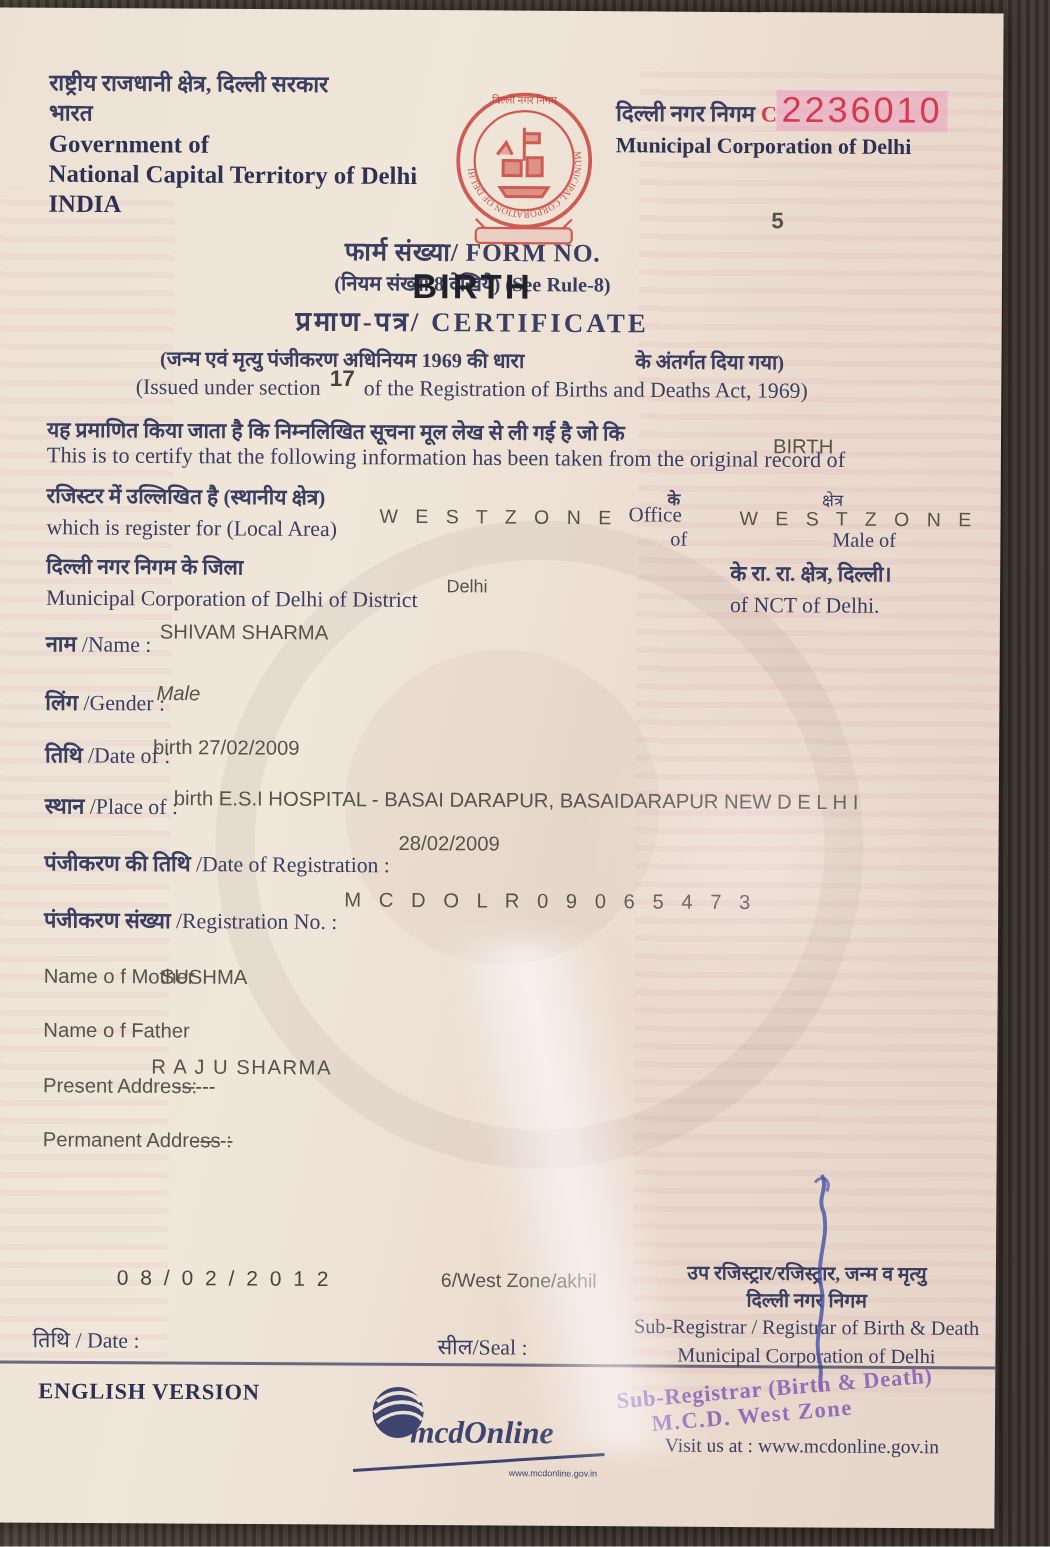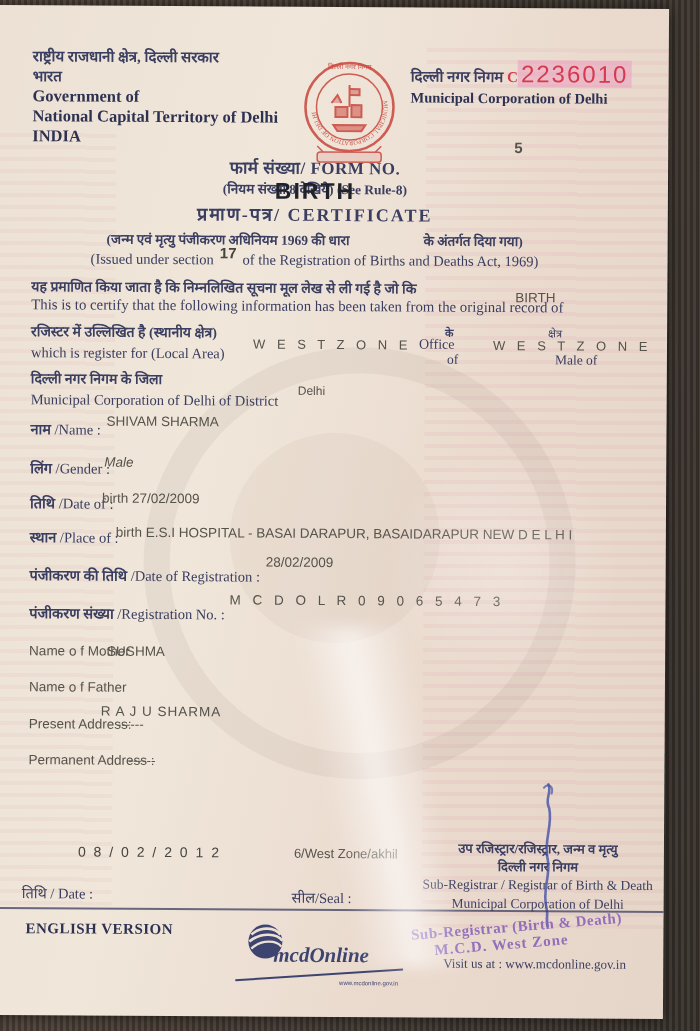--- a/index.html
+++ b/index.html
@@ -210,20 +210,24 @@
   <div class="abs office-of">of</div>
   <div class="abs zone2 typed nowrap">W E S T  Z O N E</div>
   <div class="abs zone2-kshetra">क्षेत्र</div>
   <div class="abs zone2-of">Male of</div>
 
   <div class="abs dist-left blk2">
     <div class="a">दिल्ली नगर निगम के जिला</div>
     <div class="b">Municipal Corporation of Delhi of District</div>
   </div>
   <div class="abs dist-val typed">Delhi</div>
+  <div class="abs dist-right blk2">
+    <div class="a">के रा. रा. क्षेत्र, दिल्ली।</div>
+    <div class="b">of NCT of Delhi.</div>
+  </div>
 
   <div class="fr fr0">
     <span class="lab"><span class="hp">नाम</span> <span>/Name :</span></span>
     <span class="val">SHIVAM SHARMA</span>
   </div>
   <div class="fr fr1">
     <span class="lab"><span class="hp">लिंग</span> <span>/Gender :</span></span>
     <span class="val">Male</span>
   </div>
   <div class="fr fr2">

